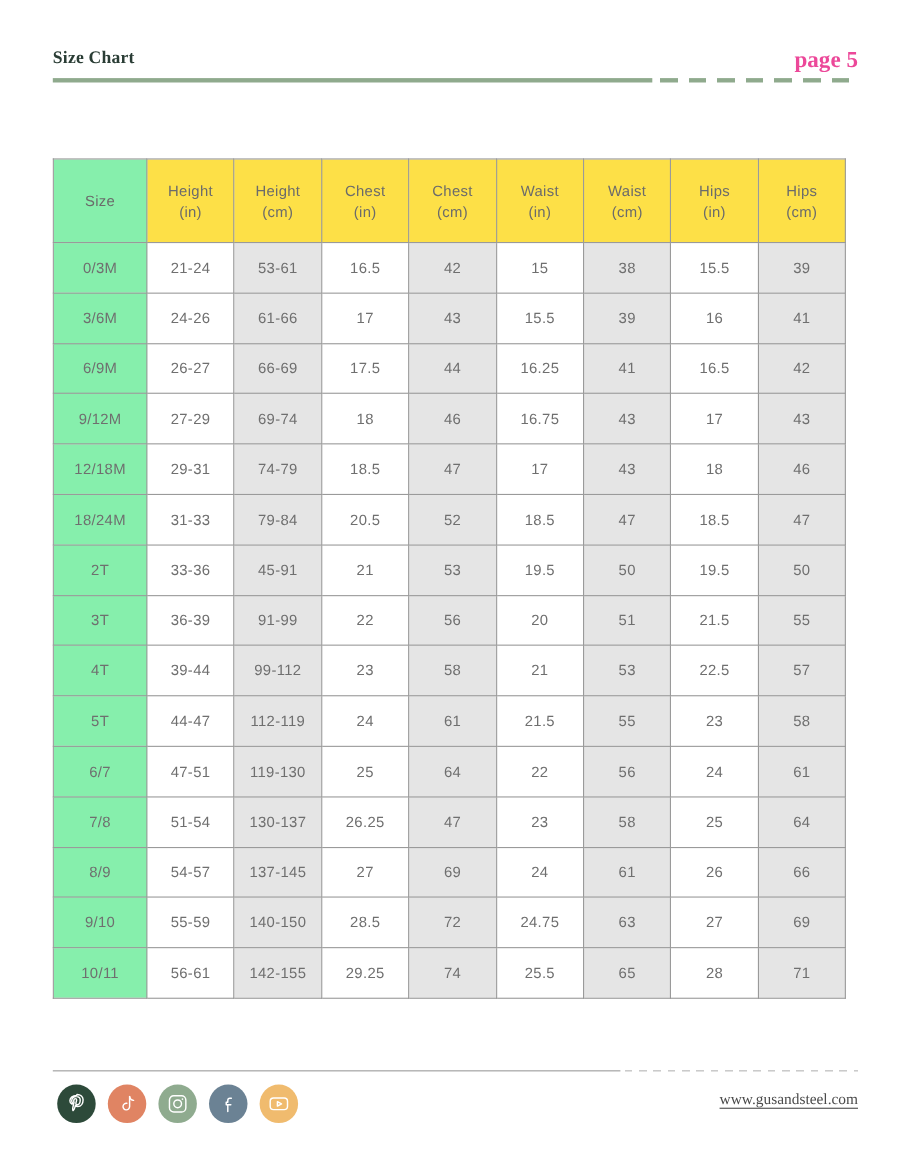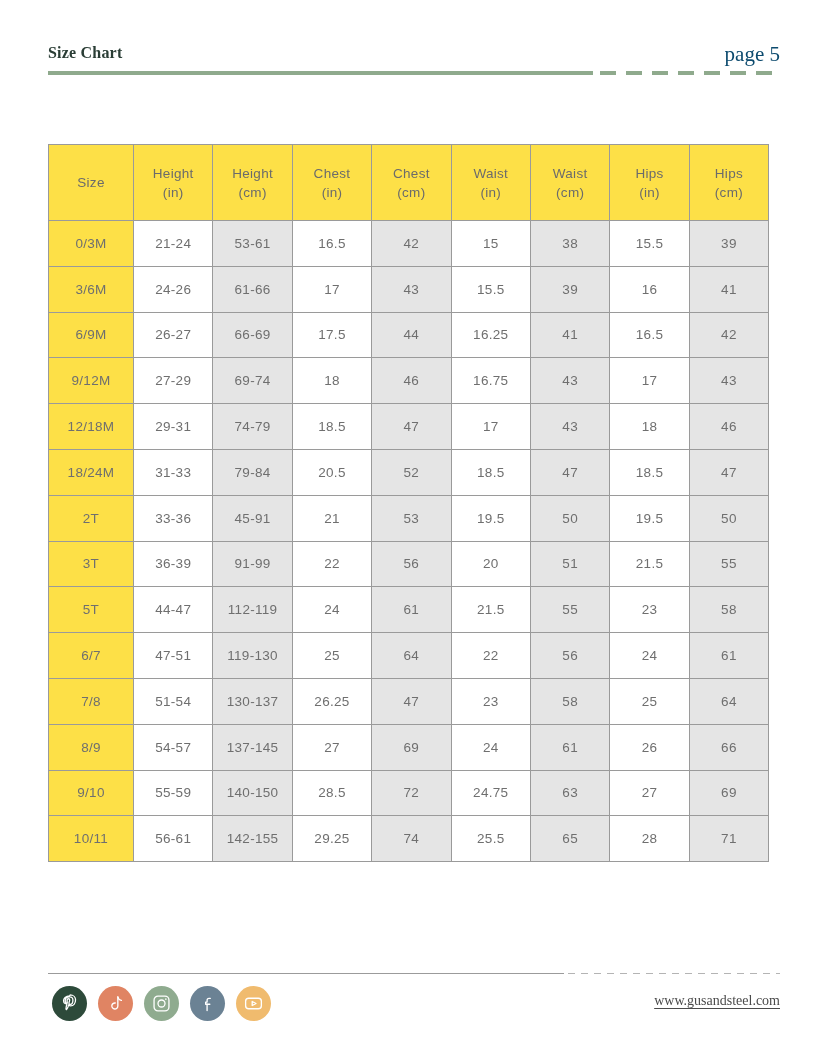--- a/index.html
+++ b/index.html
@@ -43,22 +43,22 @@
     letter-spacing: 0.2px;
     line-height: 30px;
   }
 
   .header-page {
     position: absolute;
     right: 0;
     top: 2px;
     font-family: "Liberation Serif", serif;
     font-size: 21px;
-    font-weight: normal;
-    color: #0c4a6e;
+    font-weight: bold;
+    color: #ec4899;
     line-height: 28px;
   }
 
   .header-rule {
     position: absolute;
     left: 0;
     top: 33px;
     width: 732px;
     height: 5px;
   }
@@ -120,21 +120,21 @@
 
   table.size-table td {
     height: 45.8px;
     padding: 0 2px;
     background: #ffffff;
   }
 
   
   table.size-table th.col-size,
   table.size-table td.col-size {
-    background: #fde047;
+    background: #86efac;
     width: 85px;
   }
 
   
   table.size-table td.col-shaded {
     background: #e5e5e5;
   }
 
   table.size-table th.col-data,
   table.size-table td.col-data {
@@ -345,20 +345,31 @@
           <tr>
             <td class="col-size">3T</td>
             <td class="col-data">36-39</td>
             <td class="col-data col-shaded">91-99</td>
             <td class="col-data">22</td>
             <td class="col-data col-shaded">56</td>
             <td class="col-data">20</td>
             <td class="col-data col-shaded">51</td>
             <td class="col-data">21.5</td>
             <td class="col-data col-shaded">55</td>
+          </tr>
+          <tr>
+            <td class="col-size">4T</td>
+            <td class="col-data">39-44</td>
+            <td class="col-data col-shaded">99-112</td>
+            <td class="col-data">23</td>
+            <td class="col-data col-shaded">58</td>
+            <td class="col-data">21</td>
+            <td class="col-data col-shaded">53</td>
+            <td class="col-data">22.5</td>
+            <td class="col-data col-shaded">57</td>
           </tr>
           <tr>
             <td class="col-size">5T</td>
             <td class="col-data">44-47</td>
             <td class="col-data col-shaded">112-119</td>
             <td class="col-data">24</td>
             <td class="col-data col-shaded">61</td>
             <td class="col-data">21.5</td>
             <td class="col-data col-shaded">55</td>
             <td class="col-data">23</td>

